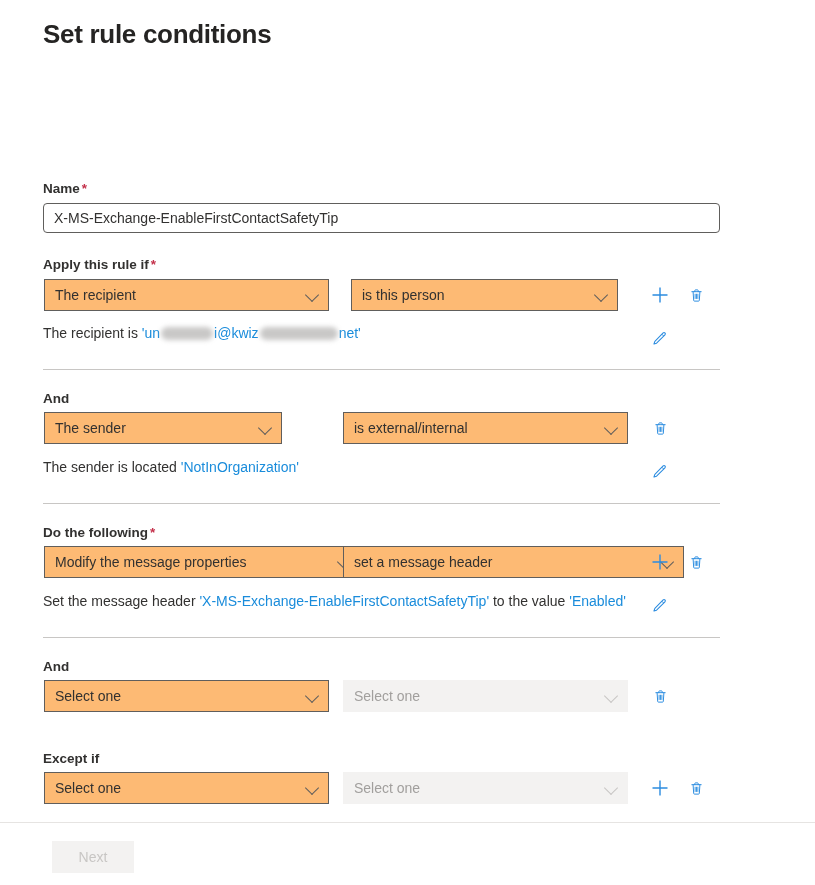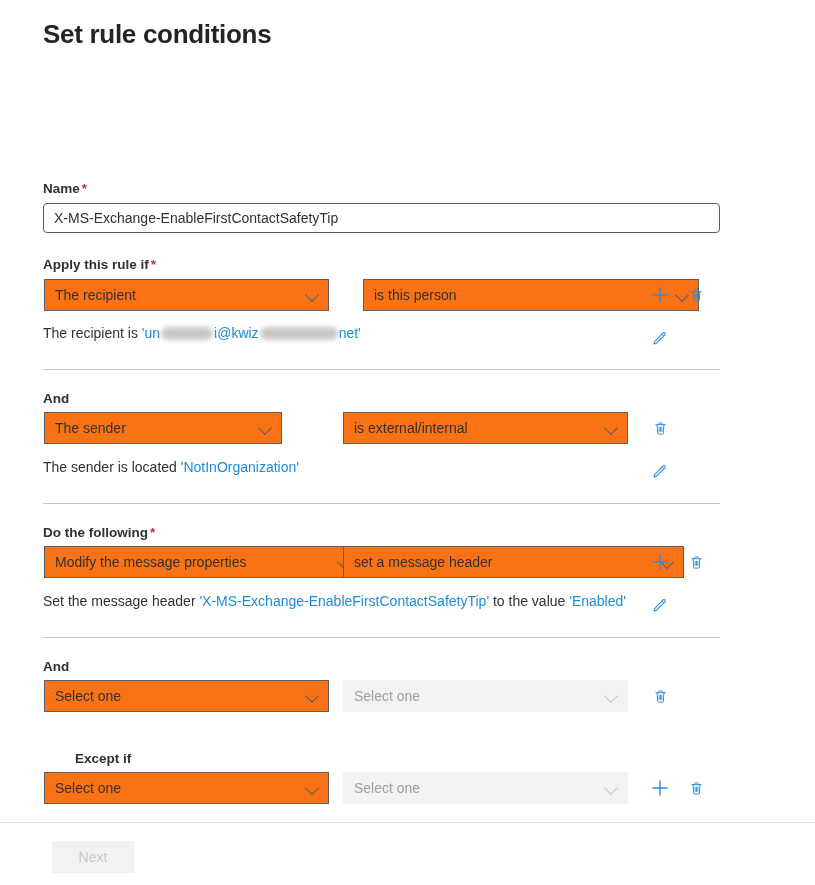--- a/index.html
+++ b/index.html
@@ -50,21 +50,21 @@
     color: #323130;
     padding: 0 10px;
     outline: none;
     border-radius: 4px;
   }
 
   .dropdown {
     position: absolute;
     height: 32px;
     border: 1px solid #605e5c;
-    background: #f97316;
+    background: #fdba74;
     display: flex;
     align-items: center;
     padding: 0 8px 0 10px;
     font-size: 14px;
     color: #323130;
     cursor: pointer;
     user-select: none;
   }
   .dropdown .dd-text { flex: 1 1 auto; white-space: nowrap; overflow: hidden; }
   .dropdown .chev {
@@ -158,21 +158,21 @@
   </div>
   <input class="text-input" style="left: 43px; top: 203px; width: 677px; height: 30px;" value="X-MS-Exchange-EnableFirstContactSafetyTip">
 
   <div class="field-label" style="left:43px; top:257px;">
     <span>Apply this rule if</span><span class="req">*</span>
   </div>
   <div class="dropdown" style="left:44px; top:279px; width:285px;">
     <span class="dd-text">The recipient</span>
     <span class="chev"></span>
   </div>
-  <div class="dropdown" style="left:363px; top:279px; width:336px;gap:12px;">
+  <div class="dropdown" style="left:351px; top:279px; width:267px;gap:12px;">
     <span class="dd-text">is this person</span>
     <span class="chev"></span>
   </div>
   <div class="icon-btn" style="left:647px; top:282px;">
     <svg width="18" height="18" viewBox="0 0 18 18">
       <path d="M9 1.5 V16.5 M1.5 9 H16.5" stroke="#2b8ce0" stroke-width="1.4" fill="none"></path>
     </svg>
   </div>
   <div class="icon-btn" style="left:683px; top:282px;">
     <svg width="17" height="17" viewBox="0 0 20 20">
@@ -263,21 +263,21 @@
     <span class="dd-text">Select one</span>
     <span class="chev"></span>
   </div>
   <div class="icon-btn" style="left:647px; top:683px;">
     <svg width="17" height="17" viewBox="0 0 20 20">
       <path d="M4.5 5.5 h11 M8 5.5 v-1.3 a0.8 0.8 0 0 1 0.8-0.8 h2.4 a0.8 0.8 0 0 1 0.8 0.8 v1.3 M6 5.5 l0.7 10.3 a0.9 0.9 0 0 0 0.9 0.8 h4.8 a0.9 0.9 0 0 0 0.9-0.8 L14 5.5" stroke="#2b8ce0" stroke-width="1.15" fill="none" stroke-linecap="round"></path>
       <path d="M8.4 8 v6 M10 8 v6 M11.6 8 v6" stroke="#2b8ce0" stroke-width="1.05" fill="none"></path>
     </svg>
   </div>
 
-  <div class="field-label" style="left:43px; top:751px;margin-left:32px;">
+  <div class="field-label" style="left:43px; top:751px;">
     <span>Except if</span><span class="req"></span>
   </div>
   <div class="dropdown" style="left:44px; top:772px; width:285px;">
     <span class="dd-text">Select one</span>
     <span class="chev"></span>
   </div>
   <div class="dropdown disabled" style="left:343px; top:772px; width:285px;">
     <span class="dd-text">Select one</span>
     <span class="chev"></span>
   </div>

